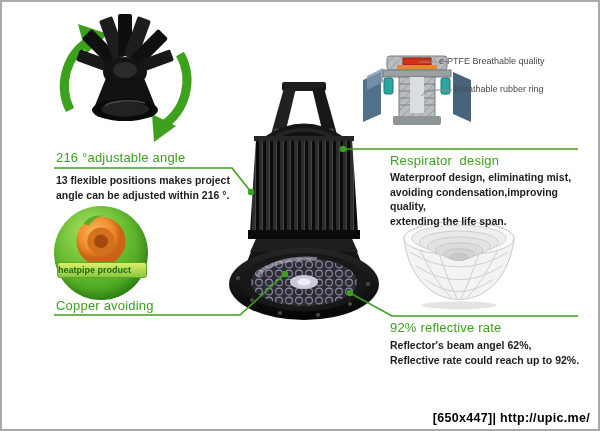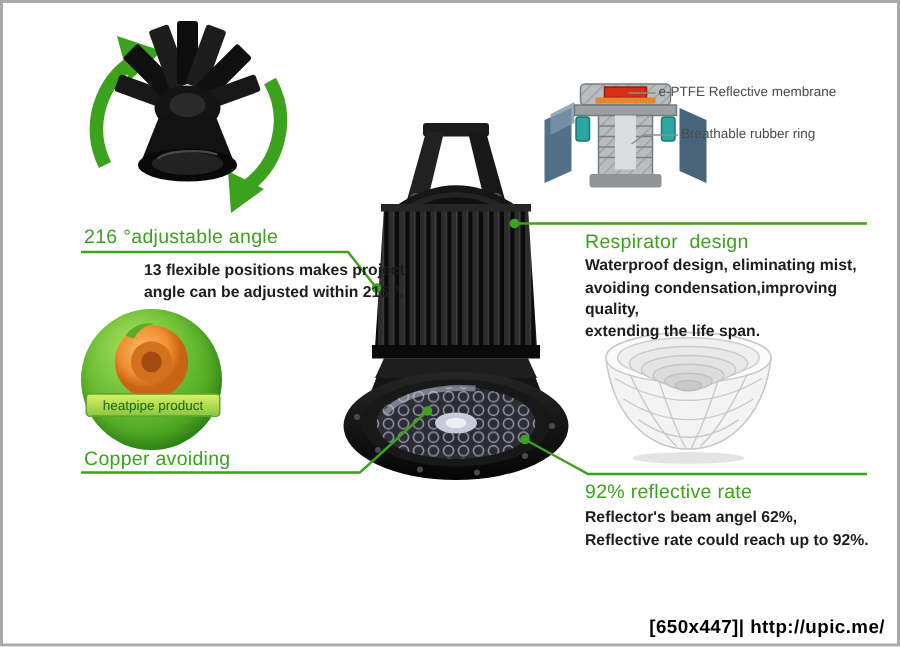--- a/index.html
+++ b/index.html
@@ -6,23 +6,23 @@
   .stage{position:relative;width:600px;height:431px;background:#ffffff;border:2px solid #a9a9a9;box-sizing:border-box;overflow:hidden;}
   .abs{position:absolute;}
   .title{position:absolute;color:#3ca11d;font-size:13px;font-weight:normal;white-space:pre-wrap;letter-spacing:.2px;}
   .bodytxt{position:absolute;color:#1d1d1d;font-size:10.5px;font-weight:bold;line-height:1.4;white-space:pre-line;}
   .small-label{position:absolute;color:#4a4a4a;font-size:9px;font-weight:normal;white-space:pre-wrap;}
   .watermark{position:absolute;right:8px;bottom:4px;color:#000;font-size:12.5px;font-weight:bold;letter-spacing:.3px;}
   .overlay{position:absolute;left:0;top:0;pointer-events:none;}
   .heat-circle{position:absolute;left:52px;top:204px;width:94px;height:94px;border-radius:50%;
     background:radial-gradient(circle at 38% 28%, #a8e15d 0%, #63b92f 45%, #2f8f12 100%);
     box-shadow:inset -3px -5px 10px rgba(0,60,0,.35);}
-  .ribbon{position:absolute;left:3px;top:56px;width:88px;padding:2px 0;text-align:center;
+  .ribbon{position:absolute;left:3px;top:56px;width:88px;padding:2px 0;text-align:left;
     background:linear-gradient(#daf066,#8cc63f);border:1px solid #5ea32a;border-radius:3px;
-    color:#186a16;font-size:9px;font-weight:normal;}
+    color:#186a16;font-size:9px;font-weight:bold;}
 </style>
 </head>
 <body>
 
 <div class="stage">
 
   <svg class="abs" style="left:48px;top:8px;" width="150" height="150" viewBox="0 0 150 150">
     <path d="M20,100 A54,54 0 0 1 40,30" fill="none" stroke="#3ca11d" stroke-width="9"></path>
     <polygon points="28,14 58,24 36,44" fill="#3ca11d"></polygon>
     <path d="M130,44 A54,54 0 0 1 112,116" fill="none" stroke="#3ca11d" stroke-width="9"></path>
@@ -184,25 +184,25 @@
       <circle cx="283" cy="272" r="3.2"></circle>
       <circle cx="341" cy="147" r="3.2"></circle>
       <circle cx="348" cy="291" r="3.2"></circle>
     </g>
     <g stroke="#8d8d8d" stroke-width="1" fill="none">
       <polyline points="435,60 417,60"></polyline>
       <polyline points="450,88 427,88 419,94"></polyline>
     </g>
   </svg>
 
-  <div class="small-label" style="left:437px;top:54px;">e-PTFE Reflective membrane</div>
+  <div class="small-label" style="left:437px;top:54px;">e-PTFE Breathable quality</div>
   <div class="small-label" style="left:452px;top:82px;">Breathable rubber ring</div>
 
   <div class="title" style="left:54px;top:148px;">216 °adjustable angle</div>
-  <div class="bodytxt" style="left:54px;top:171px;width:195px;margin-left:40px;">13 flexible positions makes project
+  <div class="bodytxt" style="left:54px;top:171px;width:195px;">13 flexible positions makes project
  angle can be adjusted within 216 °.</div>
 
   <div class="title" style="left:388px;top:151px;">Respirator  design</div>
   <div class="bodytxt" style="left:388px;top:168px;width:205px;">Waterproof  design, eliminating mist,
 avoiding condensation,improving quality,
 extending the life span.</div>
 
   <div class="title" style="left:54px;top:296px;">Copper avoiding</div>
 
   <div class="title" style="left:388px;top:318px;">92% reflective rate</div>

